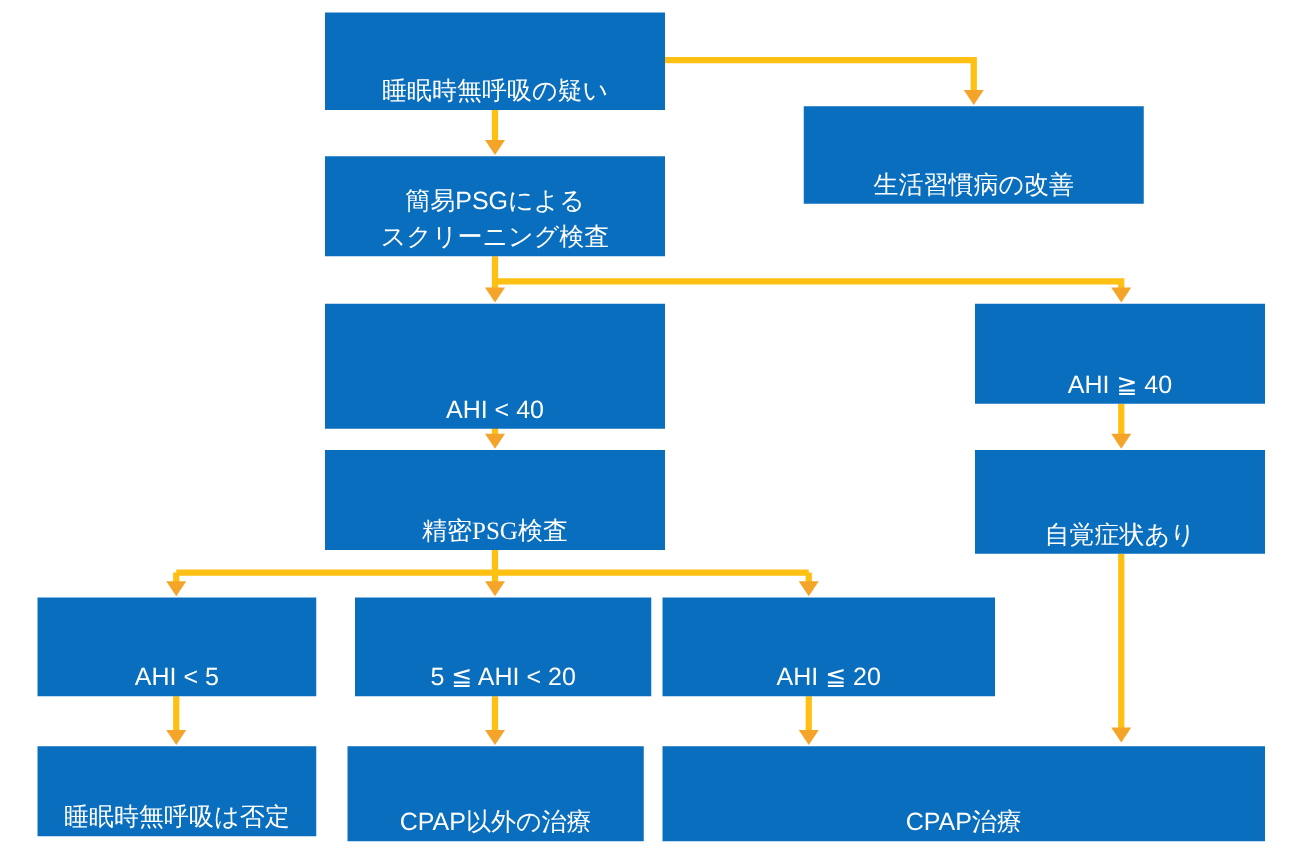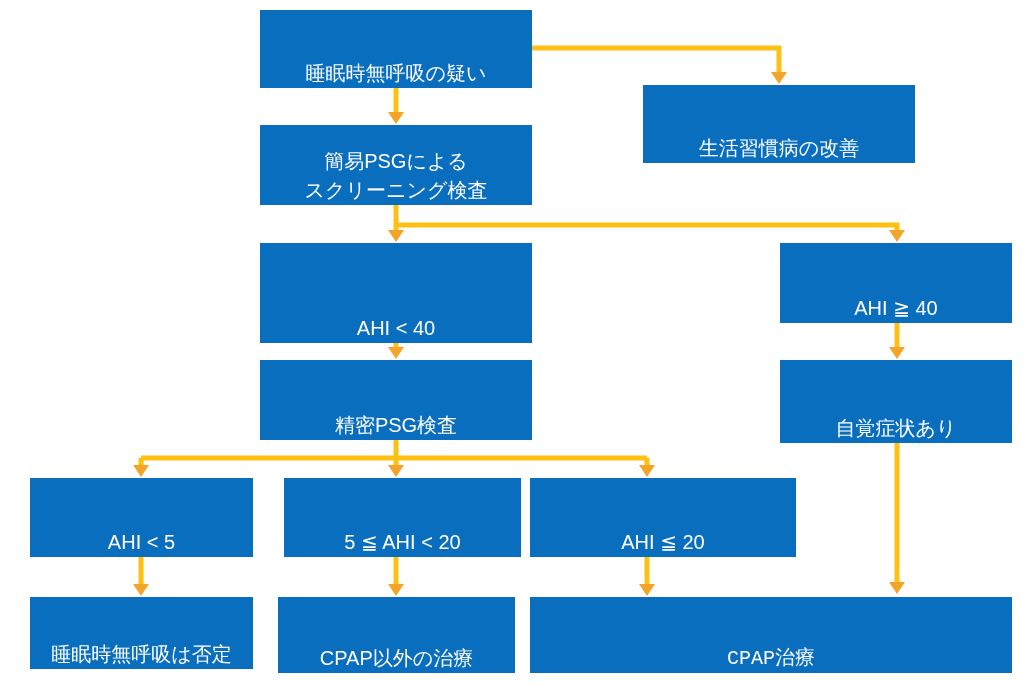--- a/index.html
+++ b/index.html
@@ -100,21 +100,21 @@
   </div>
 
   <div class="node" style="left:260px; top:243px; width:272px; height:100px;">
     <span>AHI &lt; 40</span>
   </div>
 
   <div class="node" style="left:780px; top:243px; width:232px; height:80px;">
     <span>AHI ≧ 40</span>
   </div>
 
-  <div class="node" style="left:260px; top:360px; width:272px; height:80px;">
+  <div class="node" style="left:260px; top:360px; width:272px; height:80px;font-family:Liberation Serif, serif;">
     <span>精密PSG検査</span>
   </div>
 
   <div class="node" style="left:780px; top:360px; width:232px; height:83px;">
     <span>自覚症状あり</span>
   </div>
 
   <div class="node" style="left:30px;  top:478px; width:223px; height:79px;">
     <span>AHI &lt; 5</span>
   </div>
@@ -128,17 +128,17 @@
   </div>
 
   <div class="node" style="left:30px;  top:597px; width:223px; height:72px;">
     <span>睡眠時無呼吸は否定</span>
   </div>
 
   <div class="node" style="left:278px; top:597px; width:237px; height:76px;">
     <span>CPAP以外の治療</span>
   </div>
 
-  <div class="node" style="left:530px; top:597px; width:482px; height:76px;font-family:Liberation Mono, monospace;">
+  <div class="node" style="left:530px; top:597px; width:482px; height:76px;">
     <span>CPAP治療</span>
   </div>
 
 </div>
 
 </body></html>

